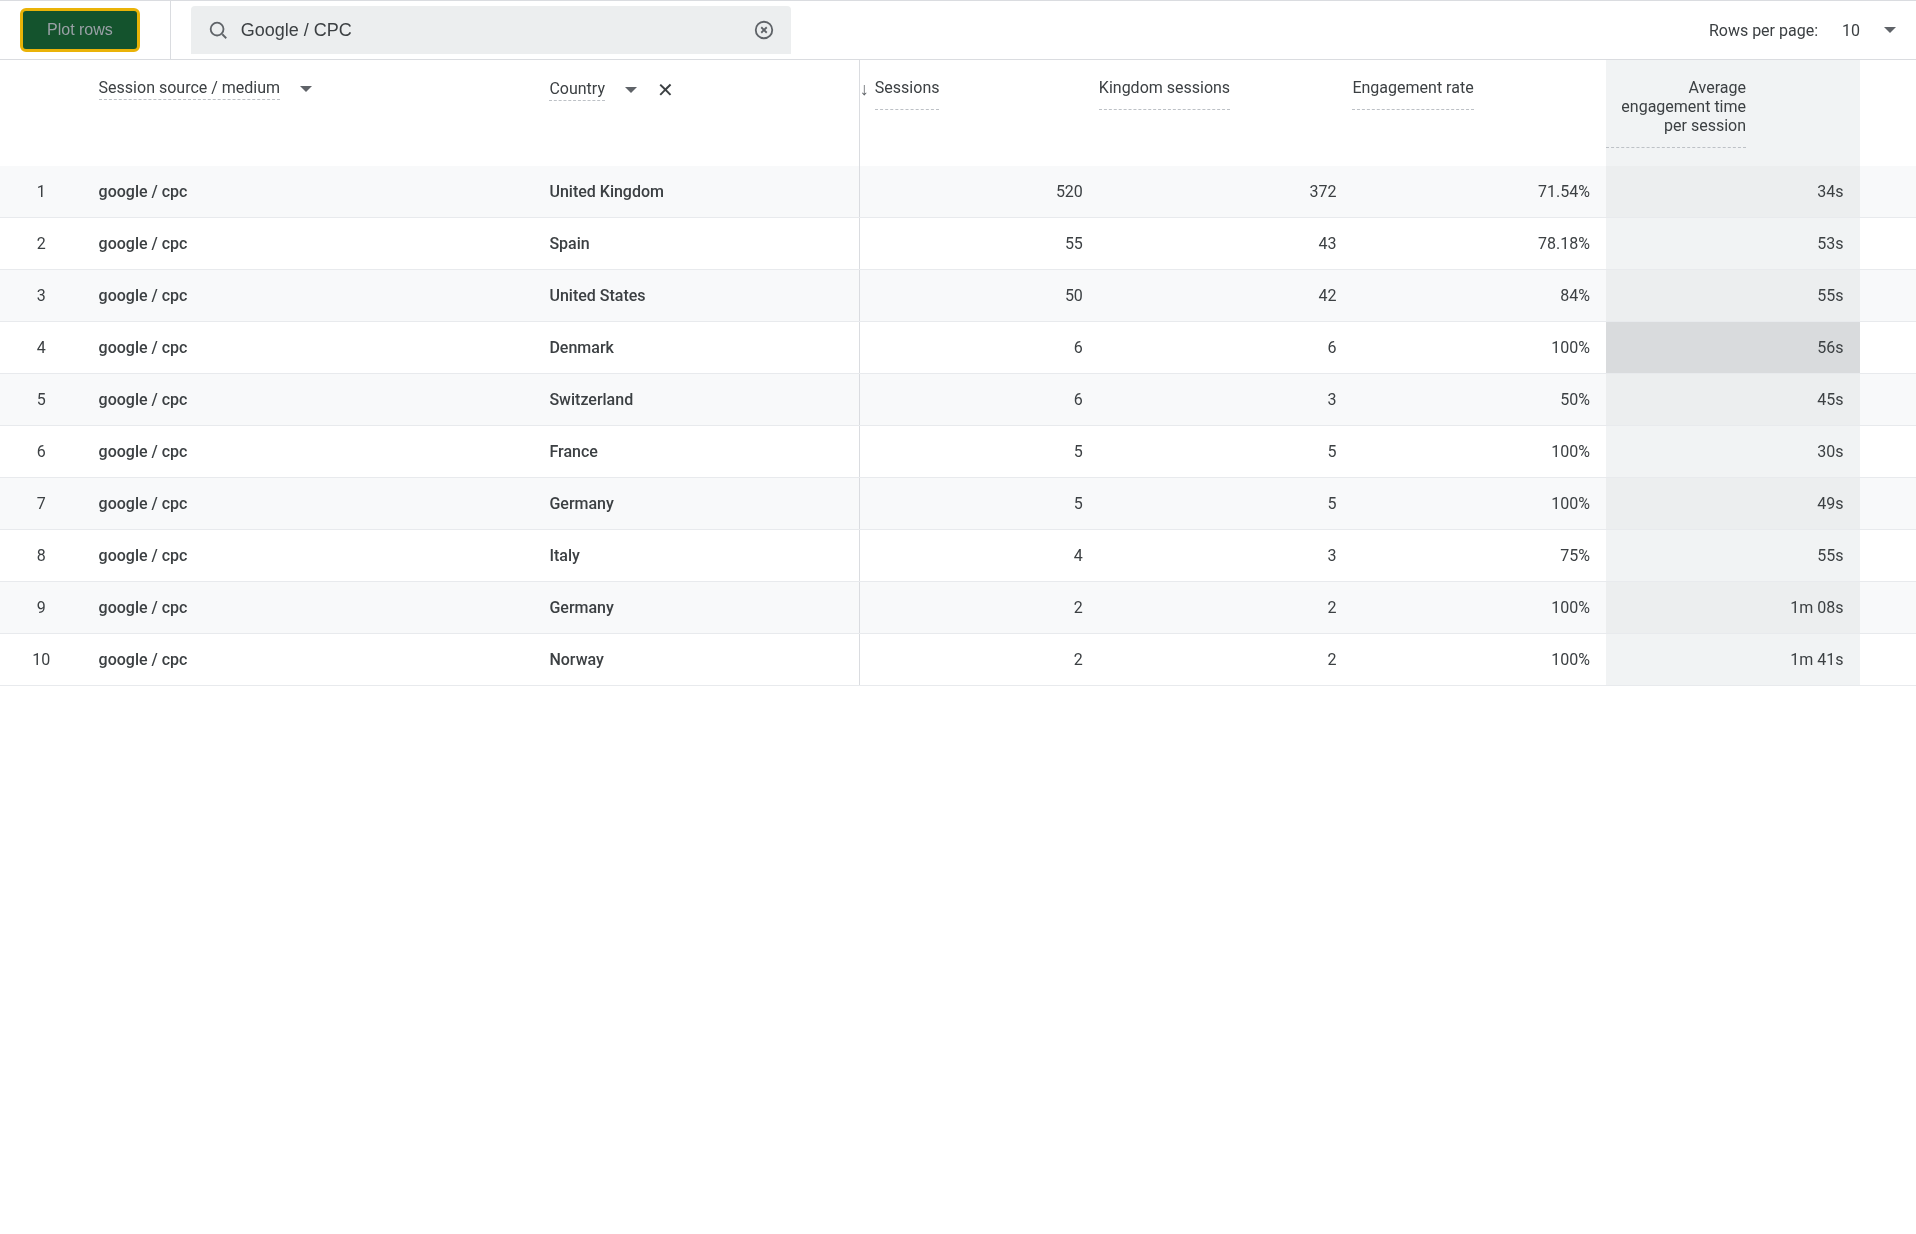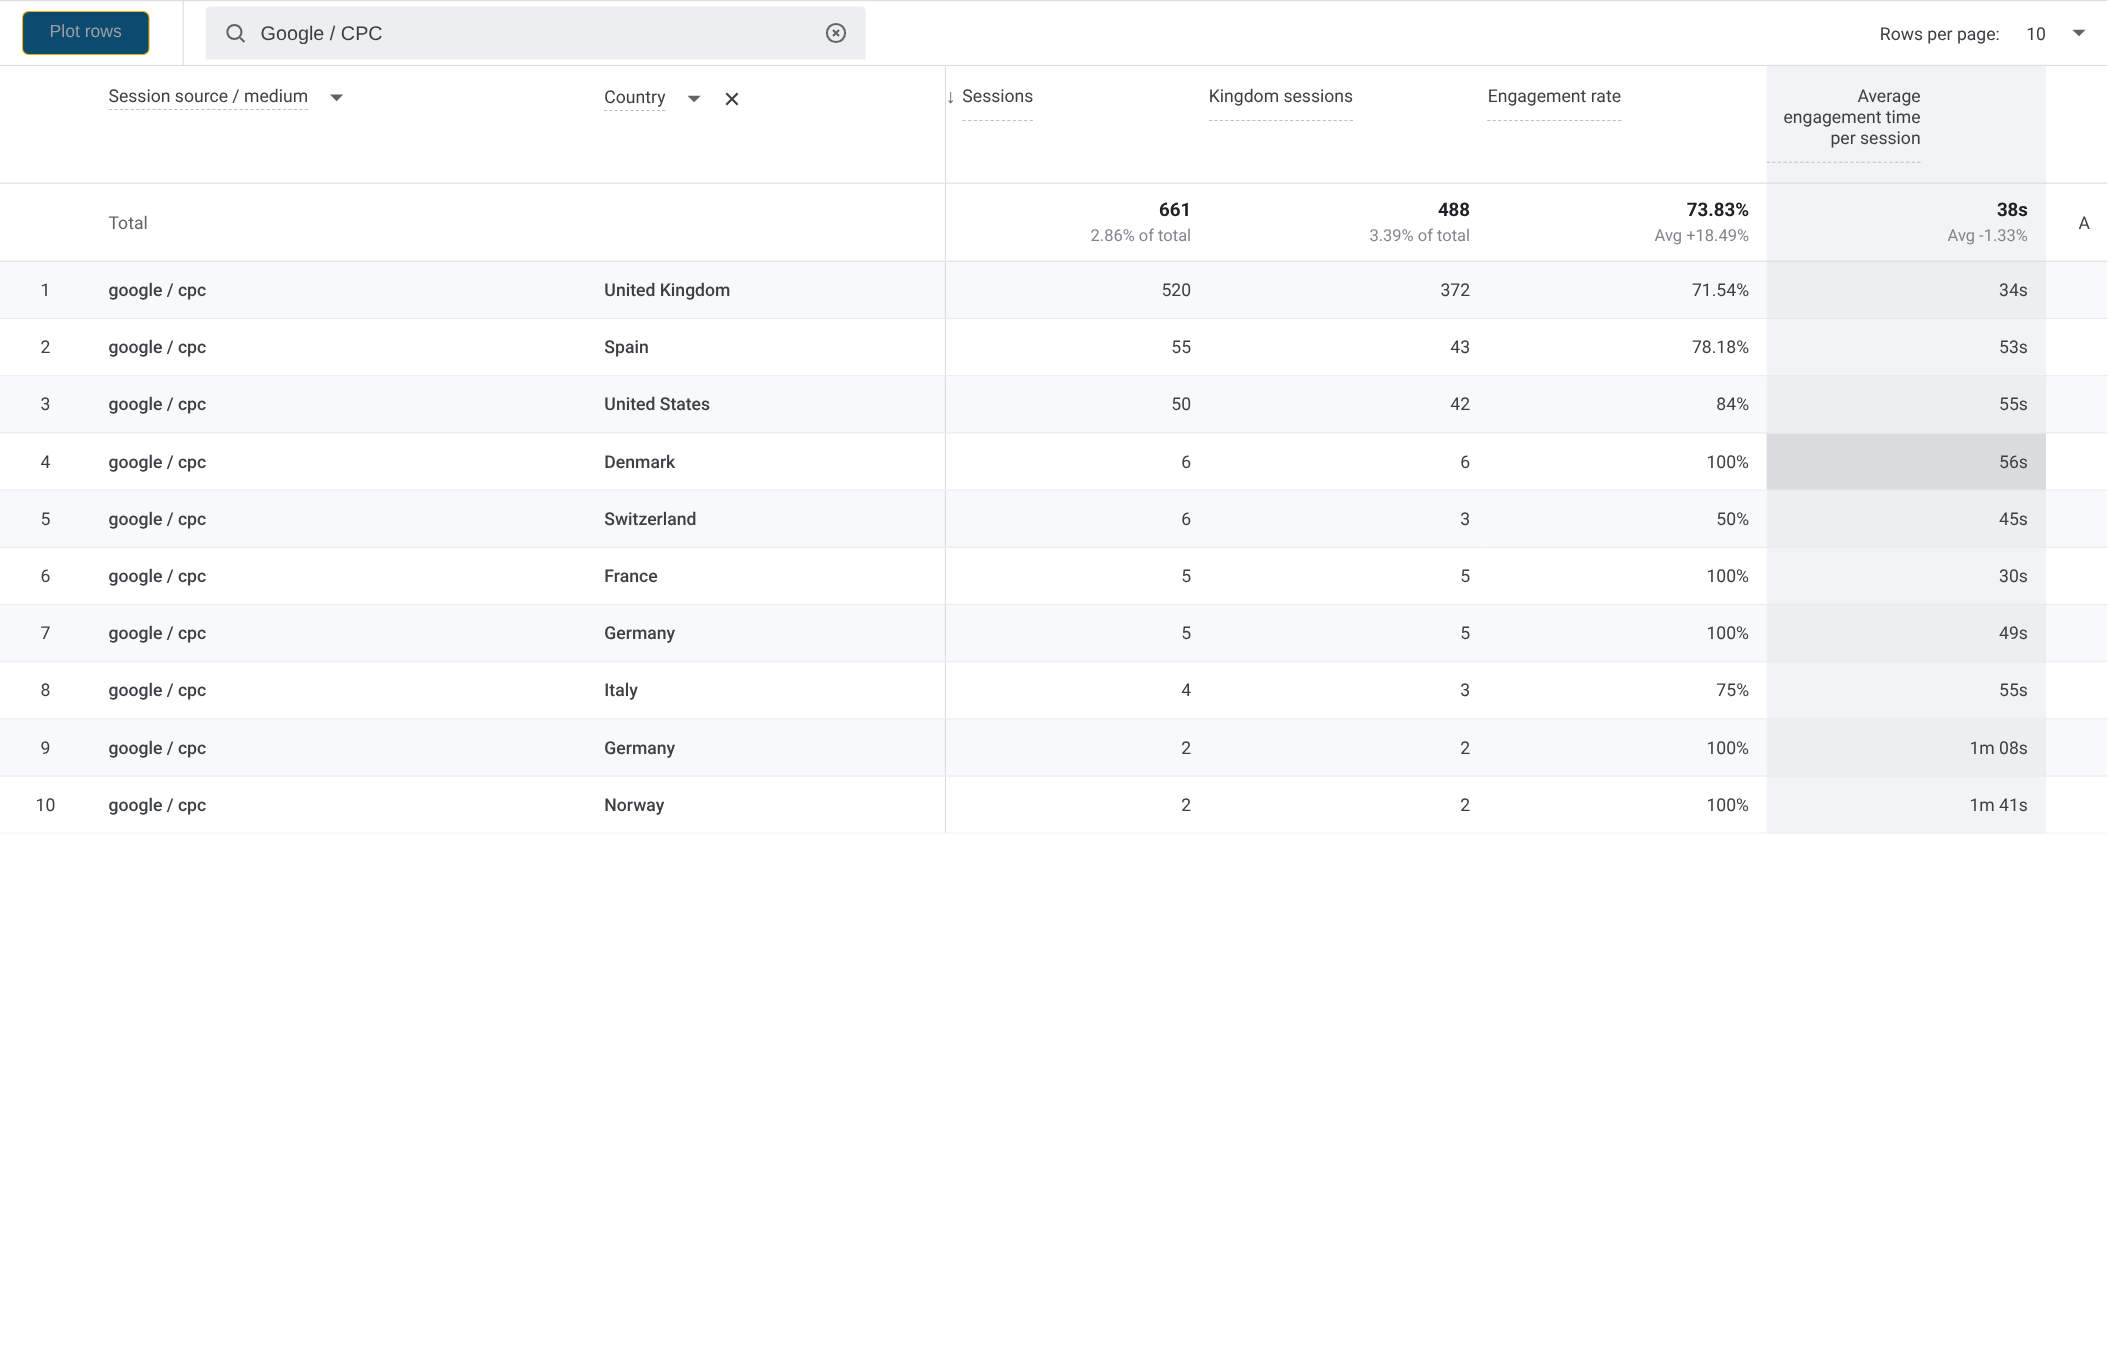--- a/index.html
+++ b/index.html
@@ -16,22 +16,22 @@
     .toolbar {
       display: flex;
       align-items: center;
       border-top: 1px solid #dadce0;
       border-bottom: 1px solid #dadce0;
       padding: 0 20px;
       height: 60px;
       gap: 20px;
     }
     .plot-btn {
-      border: 1px solid #eab308;
-      background: #0c4a6e;
+      border: 3px solid #eab308;
+      background: #14532d;
       color: #9aa0a6;
       padding: 10px 24px;
       border-radius: 6px;
       font-size: 16px;
       cursor: pointer;
       font-weight: 500;
     }
     .vline {
       width: 1px;
       height: 60px;
@@ -302,41 +302,20 @@
               <span class="mh-text">Engagement rate</span>
             </div>
       </th>
       <th class="metric-header highlight-col">
         <div class="mh-inner">
               <span class="mh-text">Average engagement time per session</span>
             </div>
       </th>
       <th></th>
     </tr>
-    <tr class="total-row">
-      <td></td>
-      <td class="total-label" colspan="2">Total</td>
-      <td class="total-metric metric-col">
-        <div class="tval">661</div>
-        <div class="tsub">2.86% of total</div>
-      </td>
-      <td class="total-metric">
-        <div class="tval">488</div>
-        <div class="tsub">3.39% of total</div>
-      </td>
-      <td class="total-metric">
-        <div class="tval">73.83%</div>
-        <div class="tsub">Avg +18.49%</div>
-      </td>
-      <td class="total-metric highlight-col">
-        <div class="tval">38s</div>
-        <div class="tsub">Avg -1.33%</div>
-      </td>
-      <td class="trailing-col">A</td>
-    </tr>
   </thead>
   <tbody id="table-body">
   <tr class="data-row">
           <td class="idx">1</td>
           <td class="dim">google / cpc</td>
           <td class="dim">United Kingdom</td>
           <td class="metric metric-col">520</td>
           <td class="metric">372</td>
           <td class="metric">71.54%</td>
           <td class="metric highlight-col">34s</td>

